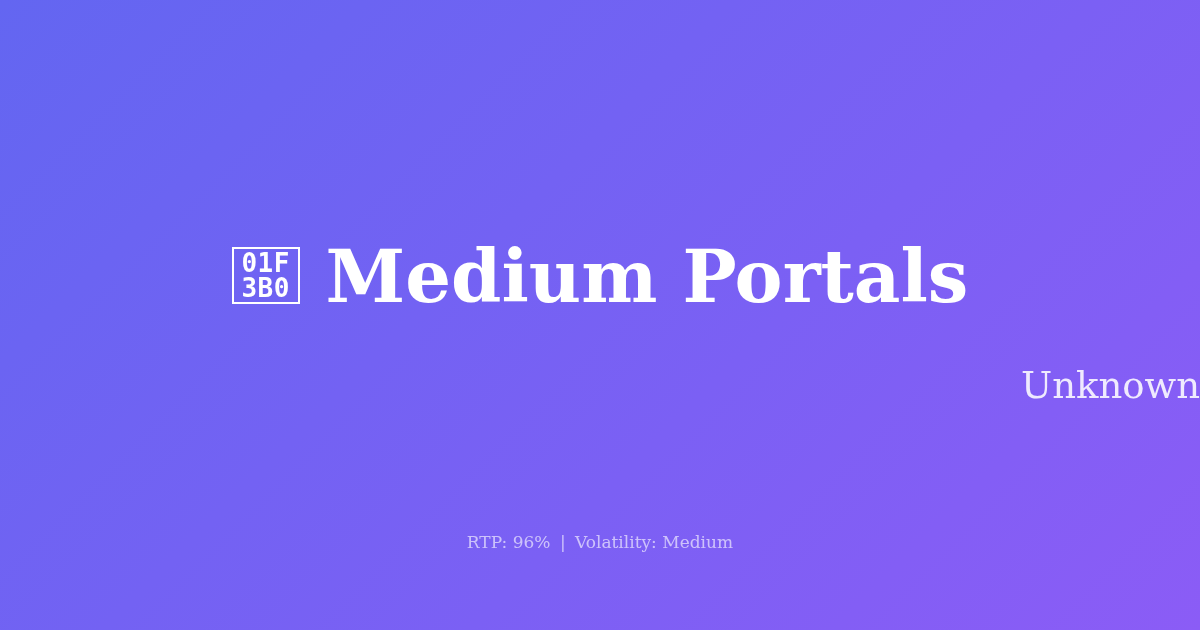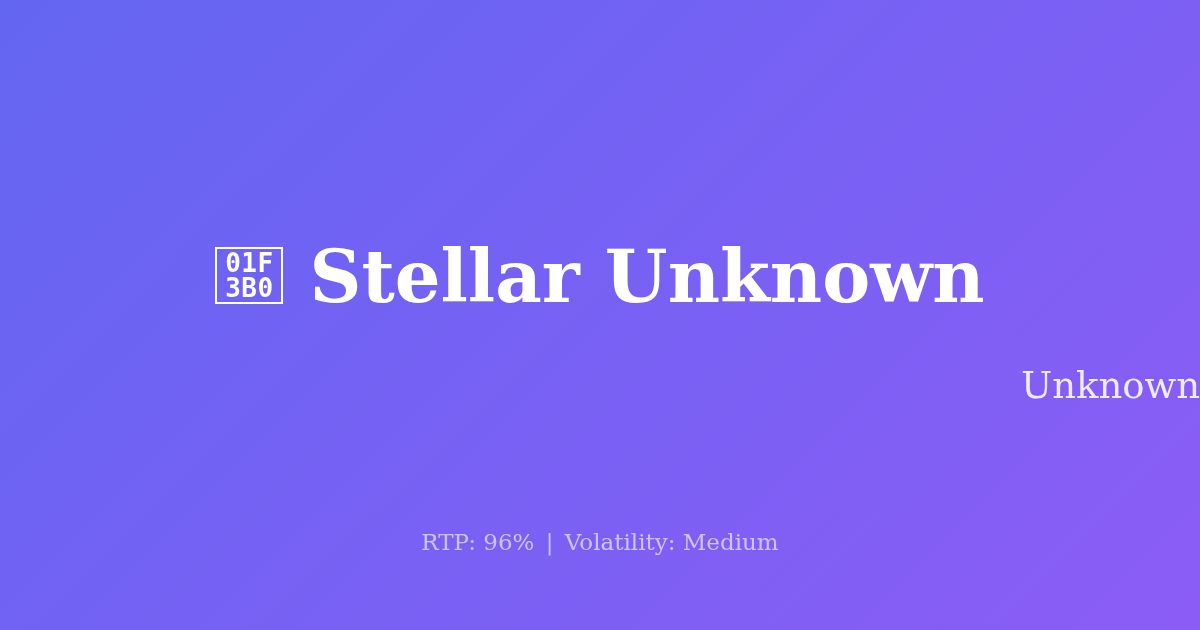--- a/index.html
+++ b/index.html
@@ -106,41 +106,41 @@
   .hero-meta {
     position: absolute;
     top: 526px;
     left: 0;
     width: 1200px;
     text-align: center;
     margin: 0;
     color: rgba(255, 255, 255, 0.62);
     font-family: "DejaVu Serif", "Liberation Serif", serif;
     font-weight: normal;
-    font-size: 23px;
+    font-size: 17px;
     line-height: 33px;
     white-space: nowrap;
   }
   .hero-meta .meta-sep {
     padding: 0 4px;
   }
 </style>
 </head>
 <body>
 
 <div class="og-card" style="background-image: linear-gradient(135deg, rgb(99, 102, 241) 0%, rgb(139, 92, 246) 100%);">
 
   <div class="title-row">
 
     <h1 class="hero-title" style="color: rgb(255, 255, 255);">
       <span class="tofu-glyph">
         <span>01F</span>
         <span>3B0</span>
       </span>
-      <span class="title-text">Stellar Unknown</span>
+      <span class="title-text">Medium Portals</span>
     </h1>
 
   </div>
 
   <p class="hero-subtitle" style="color: rgba(255, 255, 255, 0.87);">Unknown</p>
 
   <p class="hero-meta" style="color: rgba(255, 255, 255, 0.62);">
     <span>RTP:</span>
     <span>96%</span>
     <span class="meta-sep">|</span>

